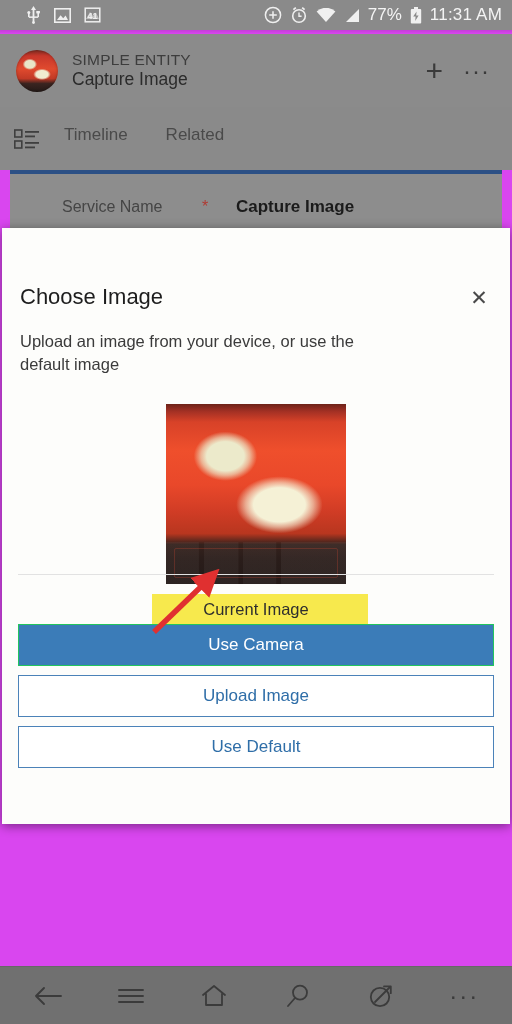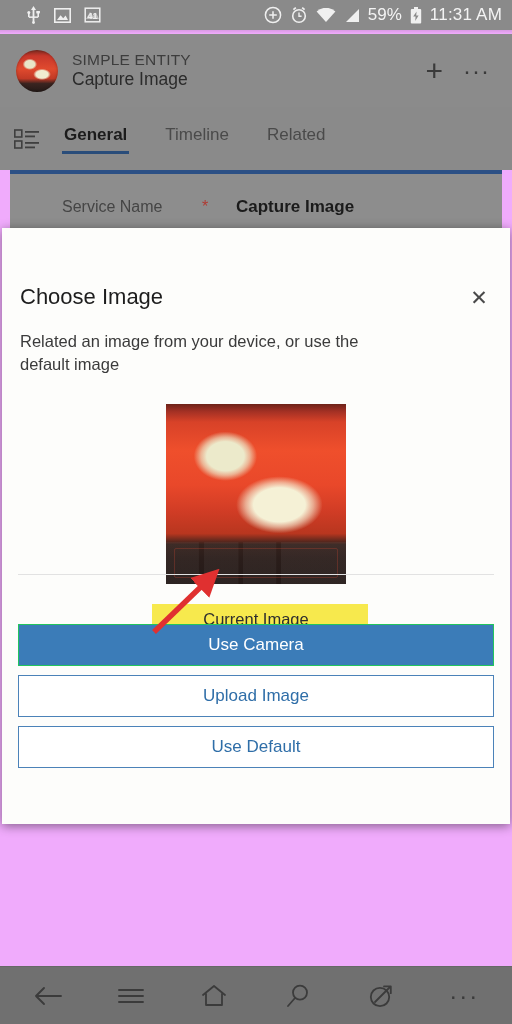--- a/index.html
+++ b/index.html
@@ -1,21 +1,21 @@
 <!DOCTYPE html>
 <html><head>
 <meta charset="utf-8">
 <style>
   * { margin:0; padding:0; box-sizing:border-box; }
   html,body {
     width:512px; height:1024px; overflow:hidden;
     font-family:"Liberation Sans", sans-serif;
     background:#7b7b7b;
   }
-  #screen { position:relative; width:512px; height:1024px; overflow:hidden; background:#f0abfc; }
+  #screen { position:relative; width:512px; height:1024px; overflow:hidden; background:#d946ef; }
 
   
   .statusbar {
     position:absolute; top:0; left:0; width:512px; height:30px;
     background:#8a8a8a; display:flex; align-items:center;
     padding:0 10px; color:#f2f2f2;
   }
   .sb-left { display:flex; align-items:center; gap:13px; padding-left:16px; }
   .sb-right { margin-left:auto; display:flex; align-items:center; gap:8px; }
   .sb-icon { display:inline-flex; align-items:center; justify-content:center; }
@@ -106,21 +106,21 @@
       linear-gradient(to right, rgba(255,255,255,.045) 0 18%, rgba(0,0,0,0) 18.5% 21%,
         rgba(255,255,255,.045) 21% 40%, rgba(0,0,0,0) 40.5% 43%,
         rgba(255,255,255,.045) 43% 61%, rgba(0,0,0,0) 61.5% 64%,
         rgba(255,255,255,.05) 64% 100%);
   }
   .thumb .kb2 {
     position:absolute; left:8px; bottom:6px; width:164px; height:30px;
     border:1px solid rgba(200,70,50,.30); border-radius:2px;
   }
 
-  .caption-row { position:relative; height:34px; margin-top:20px; }
+  .caption-row { position:relative; height:34px; margin-top:10px; }
   .caption-hl {
     position:absolute; left:150px; top:0; width:216px; height:34px;
     background:#f7e94d;
   }
   .caption-txt {
     position:absolute; left:0; right:0; top:6px; text-align:center;
     font-size:16.5px; color:#2e2e2e;
   }
   .divider {
     position:absolute; left:16px; right:16px; top:346px; height:1px; background:#e2e2e2;
@@ -198,21 +198,21 @@
       <span class="sb-icon">
         <svg width="20" height="15" viewBox="0 0 20 15">
           <path d="M10 14 L0.6 3.6 A13.5 13.5 0 0 1 19.4 3.6 Z" fill="#f0f0f0"></path>
         </svg>
       </span>
       <span class="sb-icon">
         <svg width="16" height="15" viewBox="0 0 16 15">
           <path d="M15 1 L15 14 L2 14 Z" fill="#f0f0f0"></path>
         </svg>
       </span>
-      <span class="sb-pct">59%</span>
+      <span class="sb-pct">77%</span>
       <span class="sb-icon">
         <svg width="12" height="17" viewBox="0 0 12 17">
           <rect x="4" y="0" width="4" height="2" fill="#f0f0f0"></rect>
           <rect x="0.8" y="2" width="10.4" height="14.4" rx="1" fill="#f0f0f0"></rect>
           <path d="M6.6 4.4 L3.2 9.6 H5.6 L5.2 14 L8.6 8.4 H6.2 Z" fill="#8a8a8a"></path>
         </svg>
       </span>
       <span class="sb-text">11:31 AM</span>
     </div>
   </div>
@@ -234,21 +234,20 @@
     <span class="listicon">
       <svg width="26" height="21" viewBox="0 0 26 21">
         <rect x="0.8" y="1" width="7" height="7" fill="none" stroke="#3f3f3f" stroke-width="1.6"></rect>
         <rect x="0.8" y="12" width="7" height="7" fill="none" stroke="#3f3f3f" stroke-width="1.6"></rect>
         <rect x="11" y="2" width="14" height="1.8" fill="#3f3f3f"></rect>
         <rect x="11" y="6.5" width="10" height="1.8" fill="#3f3f3f"></rect>
         <rect x="11" y="13" width="14" height="1.8" fill="#3f3f3f"></rect>
         <rect x="11" y="17.5" width="10" height="1.8" fill="#3f3f3f"></rect>
       </svg>
     </span>
-    <span class="tab active">General</span>
     <span class="tab">Timeline</span>
     <span class="tab">Related</span>
   </div>
 
   <div class="card">
     <div class="card-row">
       <span class="field-label">Service Name</span>
       <span class="req-star">*</span>
       <span class="field-value">Capture Image</span>
     </div>
@@ -256,21 +255,21 @@
 
   <div class="scrim"></div>
 
   <div class="dialog">
 
     <div class="dlg-head">
       <span class="dlg-title">Choose Image</span>
       <span class="dlg-close">✕</span>
     </div>
 
-    <div class="dlg-desc">Related an image from your device, or use the default image</div>
+    <div class="dlg-desc">Upload an image from your device, or use the default image</div>
 
     <div class="thumb-wrap">
       <div class="thumb">
         <div class="kb"></div>
         <div class="kb2"></div>
       </div>
     </div>
 
     <div class="caption-row">
       <div class="caption-hl"></div>

